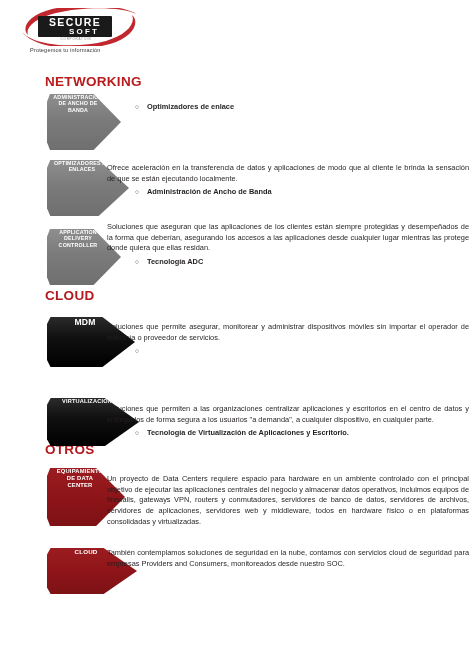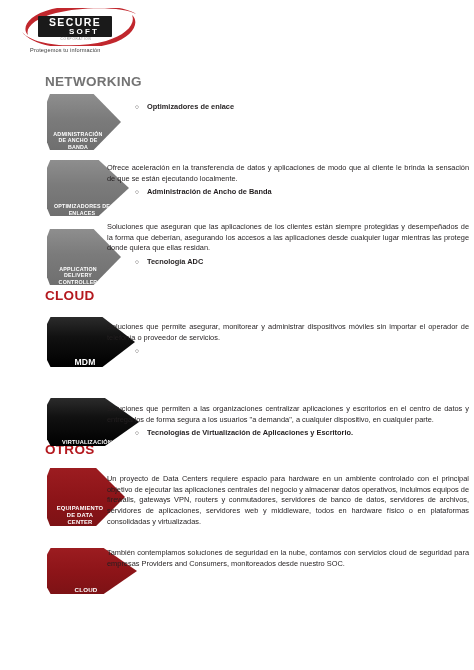--- a/index.html
+++ b/index.html
@@ -62,21 +62,21 @@
     position: absolute;
     left: 0;
     width: 474px;
   }
 
   
   .chev {
     position: absolute;
     left: 47px;
     display: flex;
-    align-items: flex-end;
+    align-items: flex-start;
     justify-content: center;
     -webkit-clip-path: polygon(0 14%, 4% 0, 63% 0, 100% 50%, 63% 100%, 4% 100%, 0 86%);
     clip-path: polygon(0 14%, 4% 0, 63% 0, 100% 50%, 63% 100%, 4% 100%, 0 86%);
     box-sizing: border-box;
     text-align: center;
   }
   .chev-label {
     color: #ffffff;
     font-weight: bold;
     line-height: 1.22;
@@ -145,21 +145,21 @@
         <rect x="24" y="8" width="74" height="21" rx="1" fill="#1a1a1a"></rect>
         <text x="61" y="18" font-family="'Liberation Sans', sans-serif" font-size="10.5" font-weight="bold" fill="#ffffff" text-anchor="middle" letter-spacing="1.4">SECURE</text>
         <text x="70" y="26" font-family="'Liberation Sans', sans-serif" font-size="8" font-weight="bold" fill="#ffffff" text-anchor="middle" letter-spacing="2.2">SOFT</text>
         <text x="62" y="31.5" font-family="'Liberation Sans', sans-serif" font-size="3" fill="#8a8a8a" text-anchor="middle" letter-spacing="0.8">CORPORATION</text>
       </svg>
     </div>
     <div class="logo-tagline">Protegemos tu información</div>
   </div>
 
   <div id="content-root">
-      <div class="section-head" style="top: 74px; color: #737373;">NETWORKING</div>
+      <div class="section-head" style="top: 74px; color: #b91c1c;">NETWORKING</div>
       <div class="section-head" style="top: 288px; color: rgb(180, 25, 31);">CLOUD</div>
       <div class="section-head" style="top: 442px; color: rgb(180, 25, 31);">OTROS</div>
       <div class="row">
         <div class="chev gray" style="top: 94px; height: 56px; width: 74px;">
           <div class="chev-label" style="font-size: 5.3px;"><span>ADMINISTRACIÓN</span><br><span>DE ANCHO DE</span><br><span>BANDA</span></div>
         </div>
         <div class="body-col" style="top: 99px;">
           <div class="bullet-line">
             <span class="bullet-mark">○</span>
             <span class="bullet-text">Optimizadores de enlace</span>
@@ -202,21 +202,21 @@
         </div>
       </div>
       <div class="row">
         <div class="chev black" style="top: 398px; height: 48px; width: 92px;">
           <div class="chev-label" style="font-size: 5.6px;"><span>VIRTUALIZACIÓN</span></div>
         </div>
         <div class="body-col" style="top: 404px;">
           <p class="body-text">Soluciones que permiten a las organizaciones centralizar aplicaciones y escritorios en el centro de datos y entregarlos de forma segura a los usuarios "a demanda", a cualquier dispositivo, en cualquier parte.</p>
           <div class="bullet-line">
             <span class="bullet-mark">○</span>
-            <span class="bullet-text">Tecnologías de Virtualización de Aplicaciones y Escritorio.</span>
+            <span class="bullet-text">Tecnología de Virtualización de Aplicaciones y Escritorio.</span>
           </div>
         </div>
       </div>
       <div class="row">
         <div class="chev red" style="top: 468px; height: 58px; width: 78px;">
           <div class="chev-label" style="font-size: 5.8px;"><span>EQUIPAMIENTO</span><br><span>DE DATA</span><br><span>CENTER</span></div>
         </div>
         <div class="body-col" style="top: 474px;">
           <p class="body-text">Un proyecto de Data Centers requiere espacio para hardware en un ambiente controlado con el principal objetivo de ejecutar las aplicaciones centrales del negocio y almacenar datos operativos, incluimos equipos de firewalls, gateways VPN, routers y conmutadores, servidores de banco de datos, servidores de archivos, servidores de aplicaciones, servidores web y middleware, todos en hardware físico o en plataformas consolidadas y virtualizadas.</p>
         </div>

